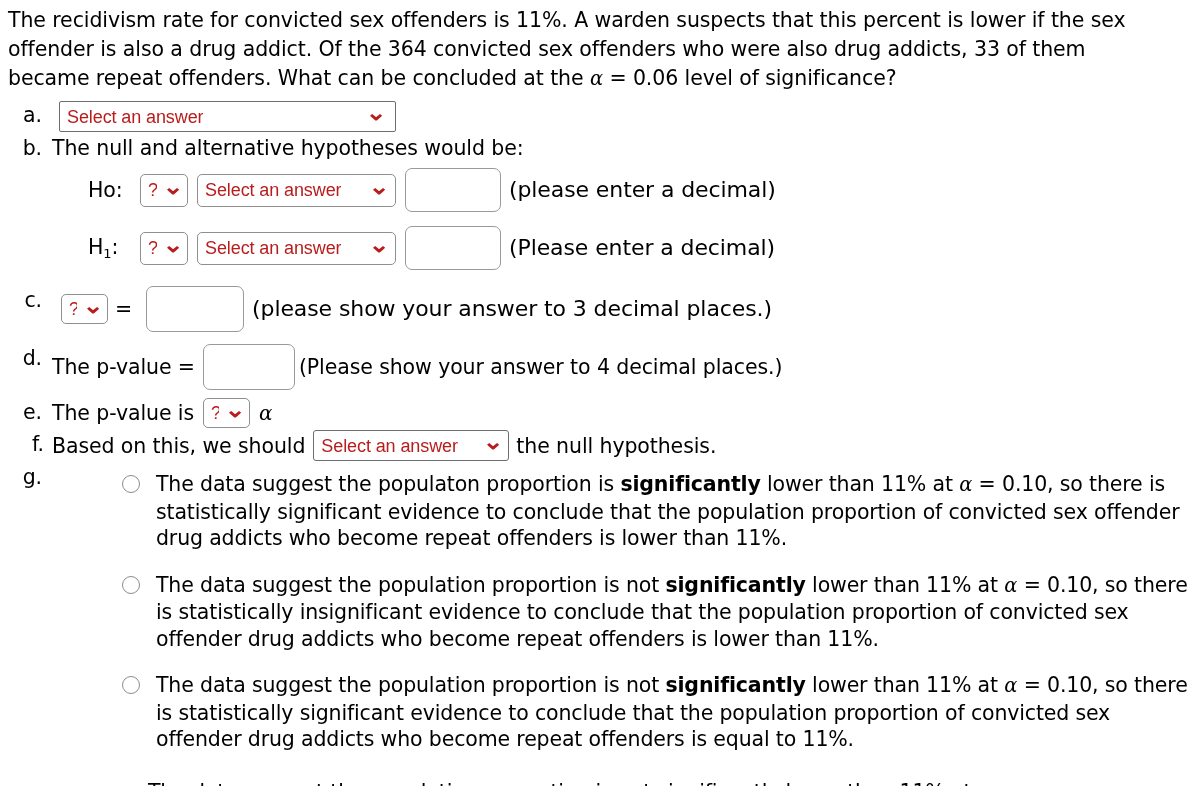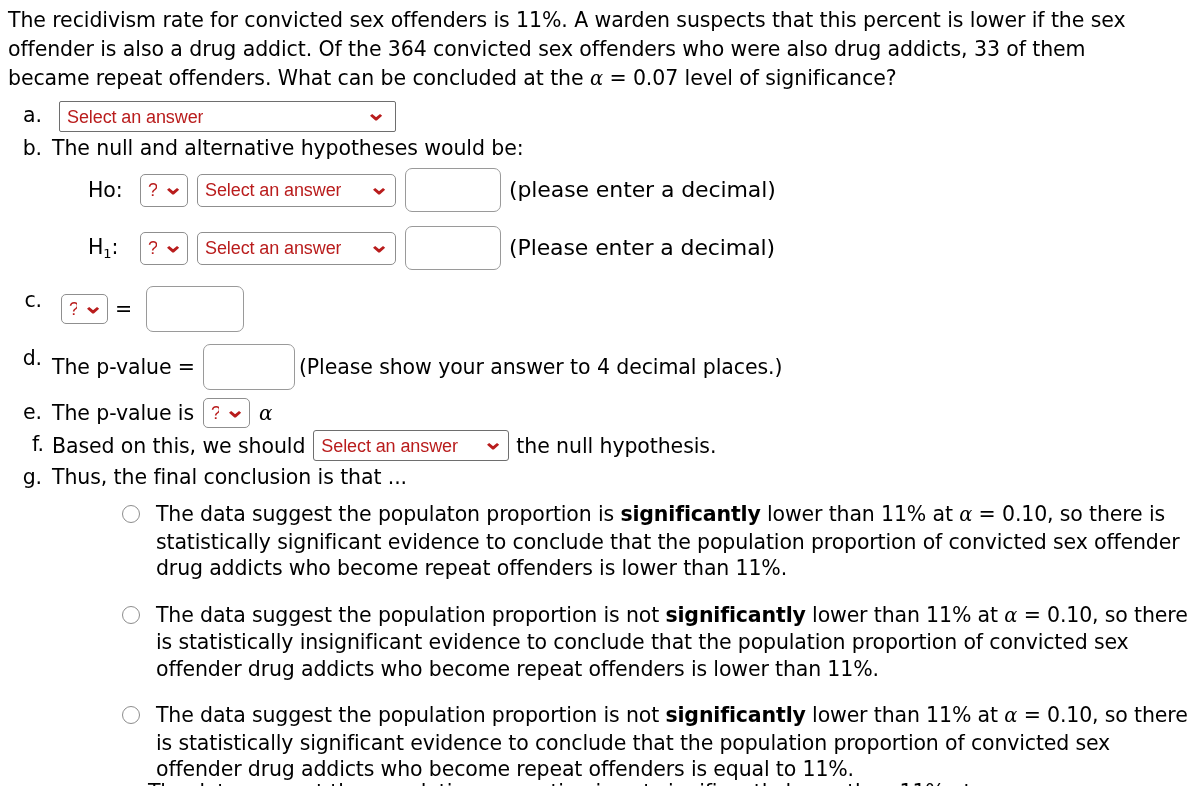--- a/index.html
+++ b/index.html
@@ -243,21 +243,21 @@
     letter-spacing: -0.15px;
     margin-top: -2px;
     white-space: nowrap;
   }
 </style>
 </head>
 <body>
 
 <div class="page">
 
-  <p class="prompt"><span>The recidivism rate for convicted sex offenders is 11%.  A warden suspects that this percent is lower if the sex offender is also a drug addict. Of the 364 convicted sex offenders who were also drug addicts, 33 of them became repeat offenders. What can be concluded at the </span><span class="alpha-inline">α</span><span> = 0.07 level of significance?</span></p>
+  <p class="prompt"><span>The recidivism rate for convicted sex offenders is 11%.  A warden suspects that this percent is lower if the sex offender is also a drug addict. Of the 364 convicted sex offenders who were also drug addicts, 33 of them became repeat offenders. What can be concluded at the </span><span class="alpha-inline">α</span><span> = 0.06 level of significance?</span></p>
 
   <div class="parts">
 
     <div class="part part-a">
       <span class="marker">a.</span>
       <span class="row">
         <span class="sel sel-wide">
           <span class="sel-text">Select an answer</span>
           <span class="chev" style="font-size: 22px; line-height: 0.5; position: relative; top: -4px; font-weight: 700;">⌄</span>
         </span>
@@ -303,20 +303,21 @@
 
     <div class="part part-c">
       <span class="marker">c.</span>
       <span class="row">
         <span class="sel sel-q tight" style="margin-left:9px">
           <span class="sel-text">?</span>
           <span class="chev" style="font-size: 22px; line-height: 0.5; position: relative; top: -4px; font-weight: 700;">⌄</span>
         </span>
         <span class="eq">=</span>
         <span class="txt txt-c"></span>
+        <span class="hint">(please show your answer to 3 decimal places.)</span>
       </span>
     </div>
 
     <div class="part part-d">
       <span class="marker">d.</span>
       <span class="row">
         <span>The p-value =</span>
         <span class="txt txt-d"></span>
         <span>(Please show your answer to 4 decimal places.)</span>
       </span>
@@ -341,21 +342,20 @@
         <span class="sel sel-f">
           <span class="sel-text">Select an answer</span>
           <span class="chev" style="font-size: 22px; line-height: 0.5; position: relative; top: -4px; font-weight: 700;">⌄</span>
         </span>
         <span>the null hypothesis.</span>
       </span>
     </div>
 
     <div class="part part-g">
       <span class="marker">g.</span>
-      <span>Thus, the final conclusion is that ...</span>
     </div>
 
   </div>
 
   <div class="choices">
 
     <div class="choice">
       <span class="radio"></span>
       <span class="choice-text"><span>The data suggest the populaton proportion is </span><b>significantly</b><span> lower than 11% at </span><span class="alpha-inline">α</span><span> = 0.10, so there is statistically significant evidence to conclude that the population proportion of convicted sex offender drug addicts who become repeat offenders is lower than 11%.</span></span>
     </div>

